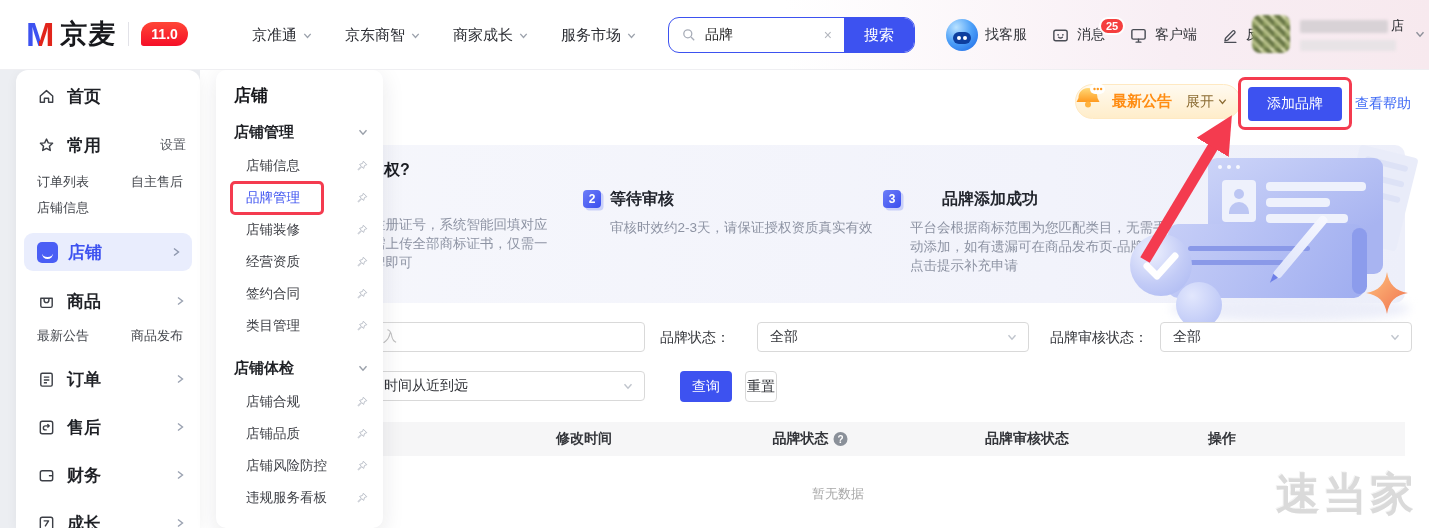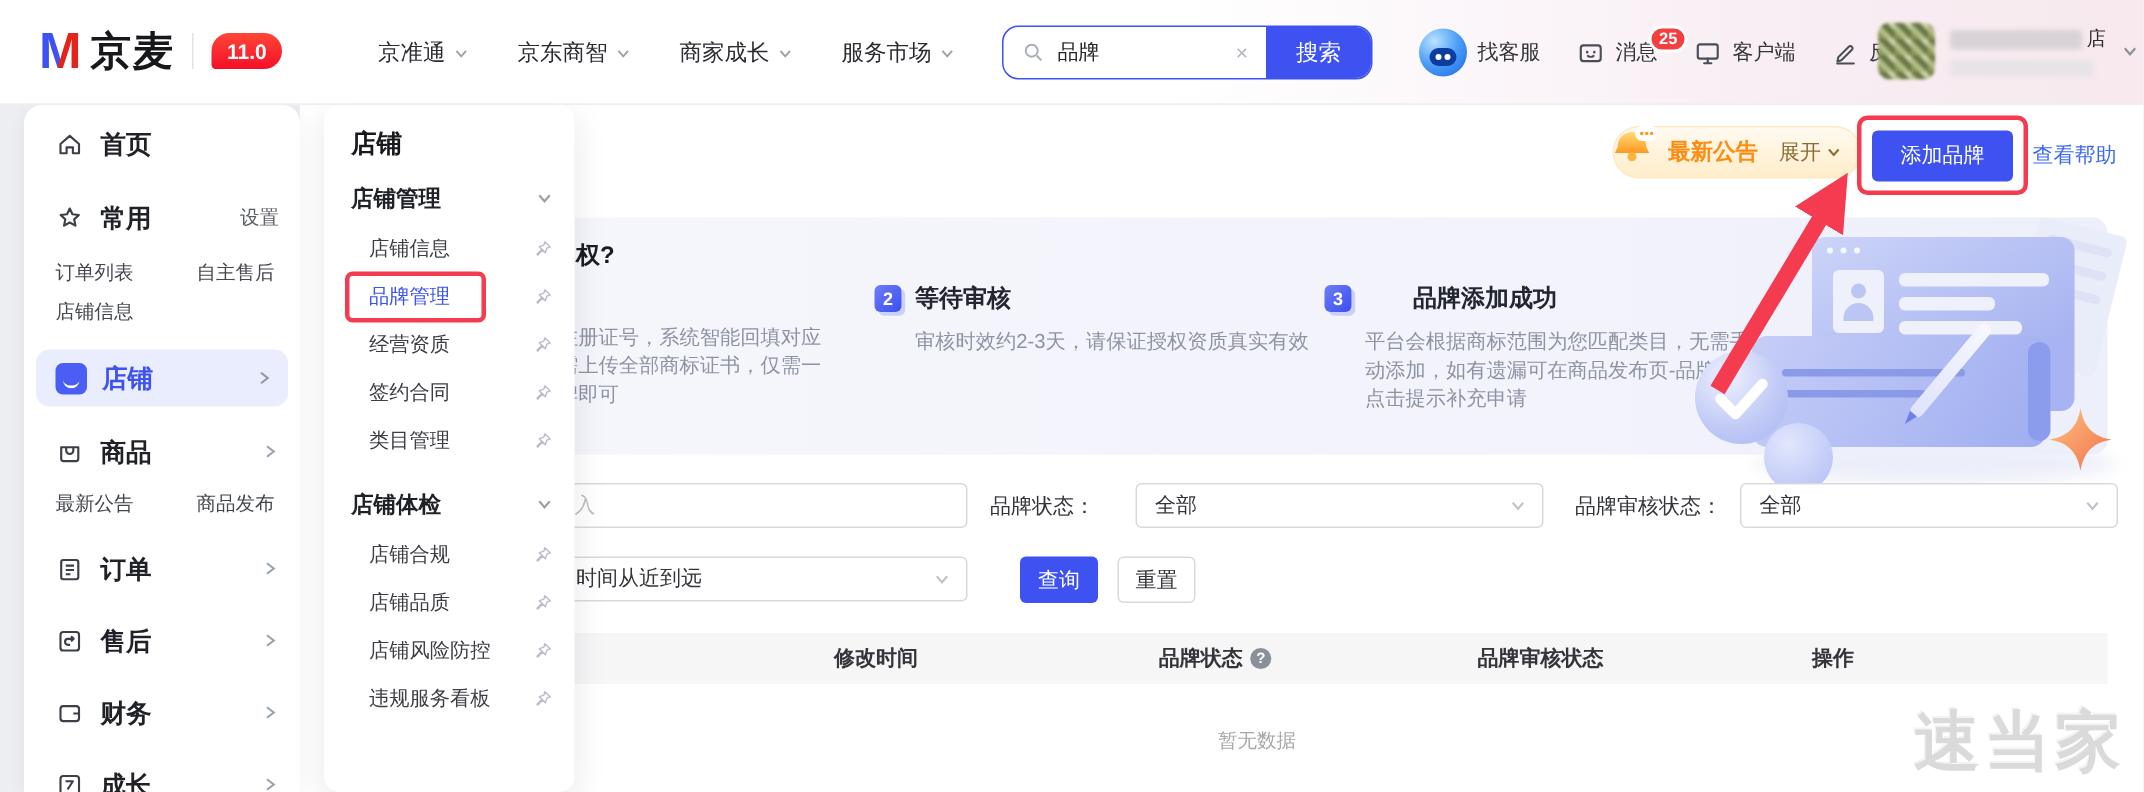--- a/index.html
+++ b/index.html
@@ -100,21 +100,21 @@
 
   .inputbox { position:absolute; left:145px; top:252px; width:300px; height:30px; border:1px solid #d9d9d9;
               border-radius:4px; background:#fff; }
   .ph { position:absolute; left:157px; top:258px; font-size:14px; color:#bfbfbf; }
   .lbl { position:absolute; font-size:14px; color:#33353a; }
   .sel { position:absolute; height:30px; border:1px solid #d9d9d9; border-radius:4px; background:#fff;
          display:flex; align-items:center; padding:0 10px 0 12px; font-size:14px; color:#33353a; cursor:pointer; }
   .sel .sp { flex:1; }
   .btn-q { position:absolute; left:480px; top:301px; width:52px; height:31px; background:#3d52f0; color:#fff;
            border:none; border-radius:4px; font-size:14px; cursor:pointer; font-family:inherit; }
-  .btn-r { position:absolute; left:545px; top:301px; width:52px; height:31px; background:#fff; color:#33353a;
+  .btn-r { position:absolute; left:545px; top:301px; width:32px; height:31px; background:#fff; color:#33353a;
            border:1px solid #d9d9d9; border-radius:4px; font-size:14px; cursor:pointer; font-family:inherit; }
   .thead { position:absolute; left:24px; right:24px; top:352px; height:34px; background:#f6f6f7; }
   .th { position:absolute; top:360px; transform:translateX(-50%); font-size:14px; font-weight:700; color:#33353a;
         display:flex; align-items:center; gap:5px; white-space:nowrap; }
   .qmark { width:14px; height:14px; border-radius:50%; background:#8a9099; color:#fff; font-size:10px;
            font-weight:700; display:inline-flex; align-items:center; justify-content:center; cursor:pointer; }
   .empty { position:absolute; left:638px; top:415px; transform:translateX(-50%); font-size:13px; color:#a8a8a8; }
   .wm { position:absolute; right:12px; bottom:4px; font-size:44px; font-weight:700; color:#d4d4d4;
         letter-spacing:3px; text-shadow:1px 1px 0 #ffffff, -1px -1px 0 #f2f2f2; opacity:.85; }
 
@@ -436,20 +436,27 @@
     </div>
     <div class="fly-it on">
       <div class="redbox-item"></div>
       <span>品牌管理</span>
         <span class="sp"></span>
       <svg width="14" height="14" viewBox="0 0 16 16">
           <path d="M9.5 2.5 L13.5 6.5 L11 7.3 L9.8 10.8 L7.8 8.8 L4 12.6 L3.4 12 L7.2 8.2 L5.2 6.2 L8.7 5 Z" fill="none" stroke="#b9bec8" stroke-width="1.1" stroke-linejoin="round"></path>
         </svg>
     </div>
     <div class="fly-it">
+      <span>店铺装修</span>
+        <span class="sp"></span>
+      <svg width="14" height="14" viewBox="0 0 16 16">
+          <path d="M9.5 2.5 L13.5 6.5 L11 7.3 L9.8 10.8 L7.8 8.8 L4 12.6 L3.4 12 L7.2 8.2 L5.2 6.2 L8.7 5 Z" fill="none" stroke="#b9bec8" stroke-width="1.1" stroke-linejoin="round"></path>
+        </svg>
+    </div>
+    <div class="fly-it">
       <span>经营资质</span>
         <span class="sp"></span>
       <svg width="14" height="14" viewBox="0 0 16 16">
           <path d="M9.5 2.5 L13.5 6.5 L11 7.3 L9.8 10.8 L7.8 8.8 L4 12.6 L3.4 12 L7.2 8.2 L5.2 6.2 L8.7 5 Z" fill="none" stroke="#b9bec8" stroke-width="1.1" stroke-linejoin="round"></path>
         </svg>
     </div>
     <div class="fly-it">
       <span>签约合同</span>
         <span class="sp"></span>
       <svg width="14" height="14" viewBox="0 0 16 16">

